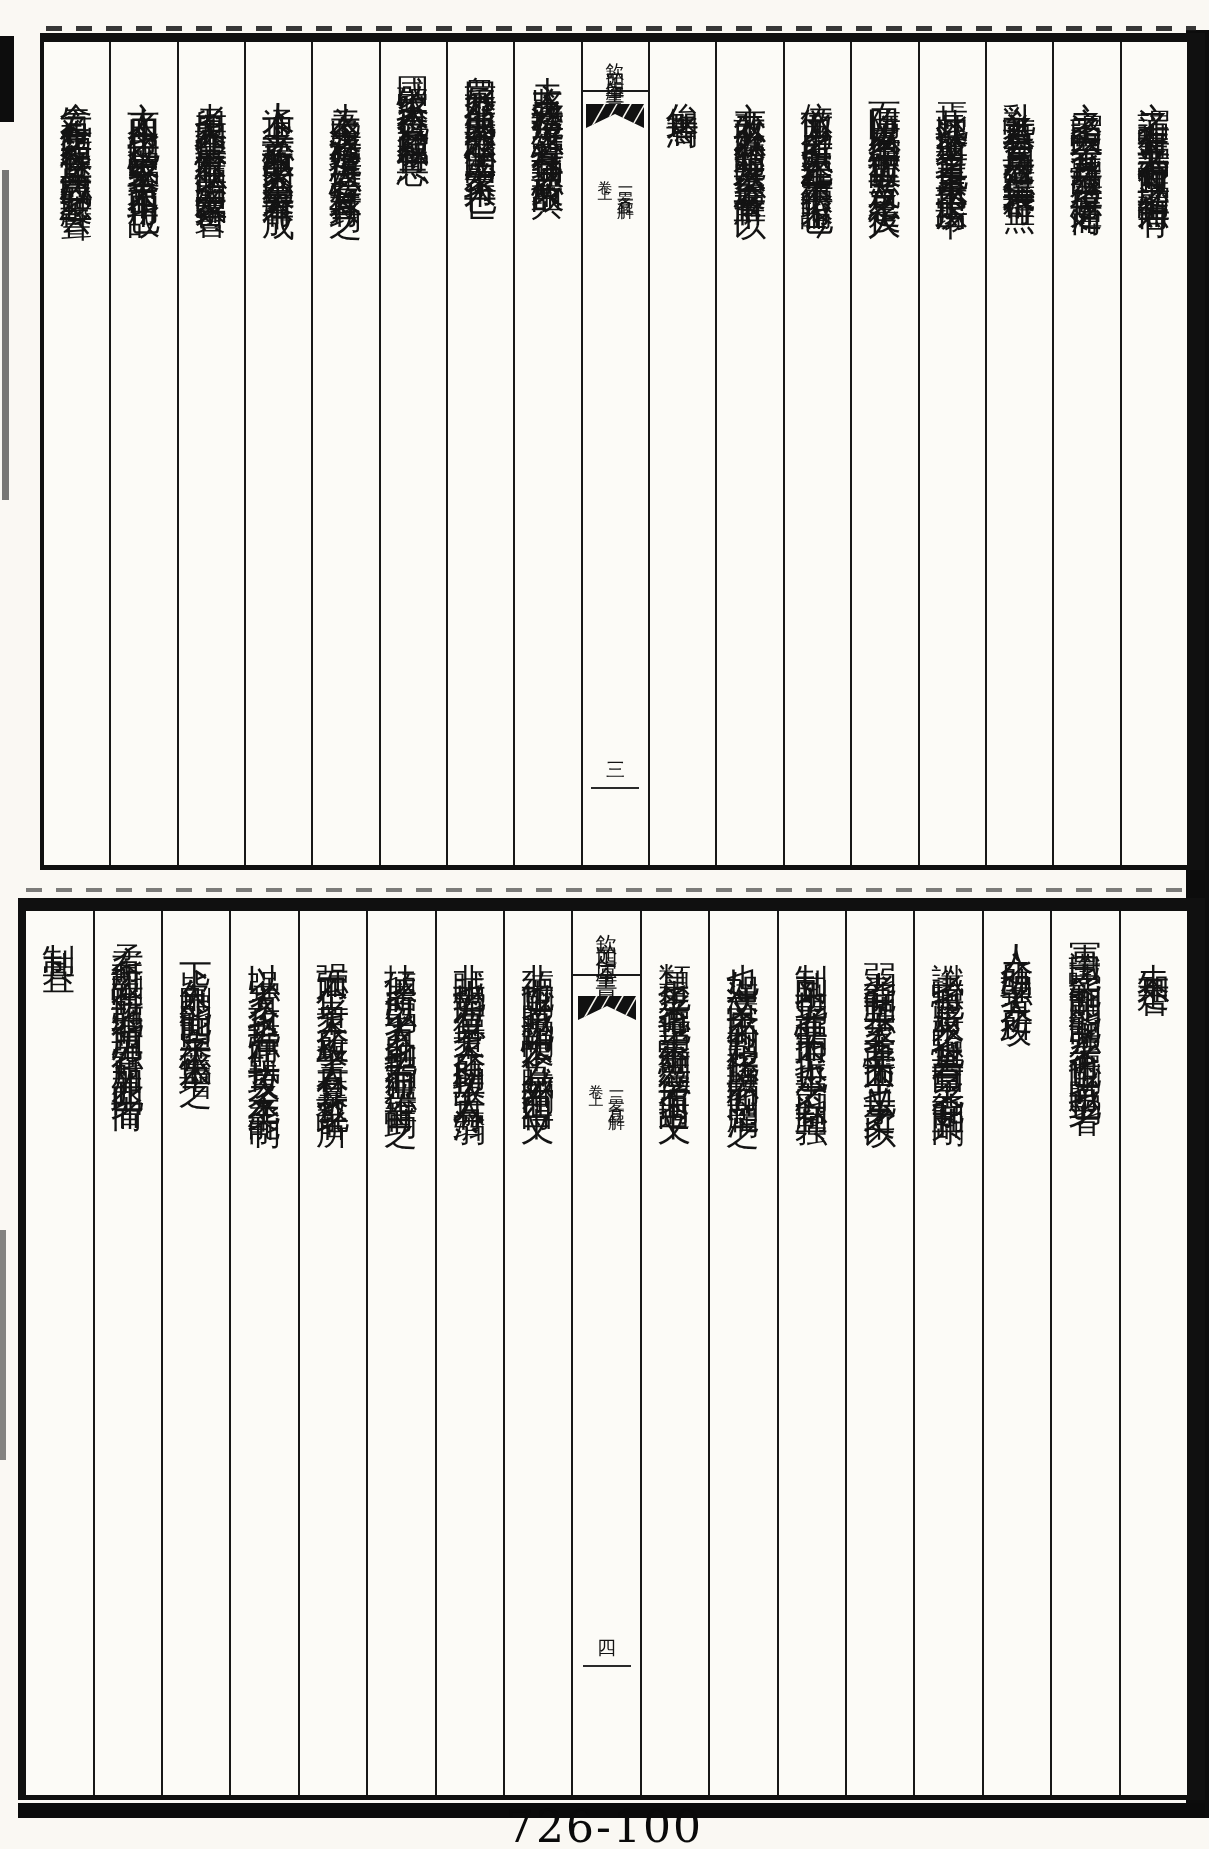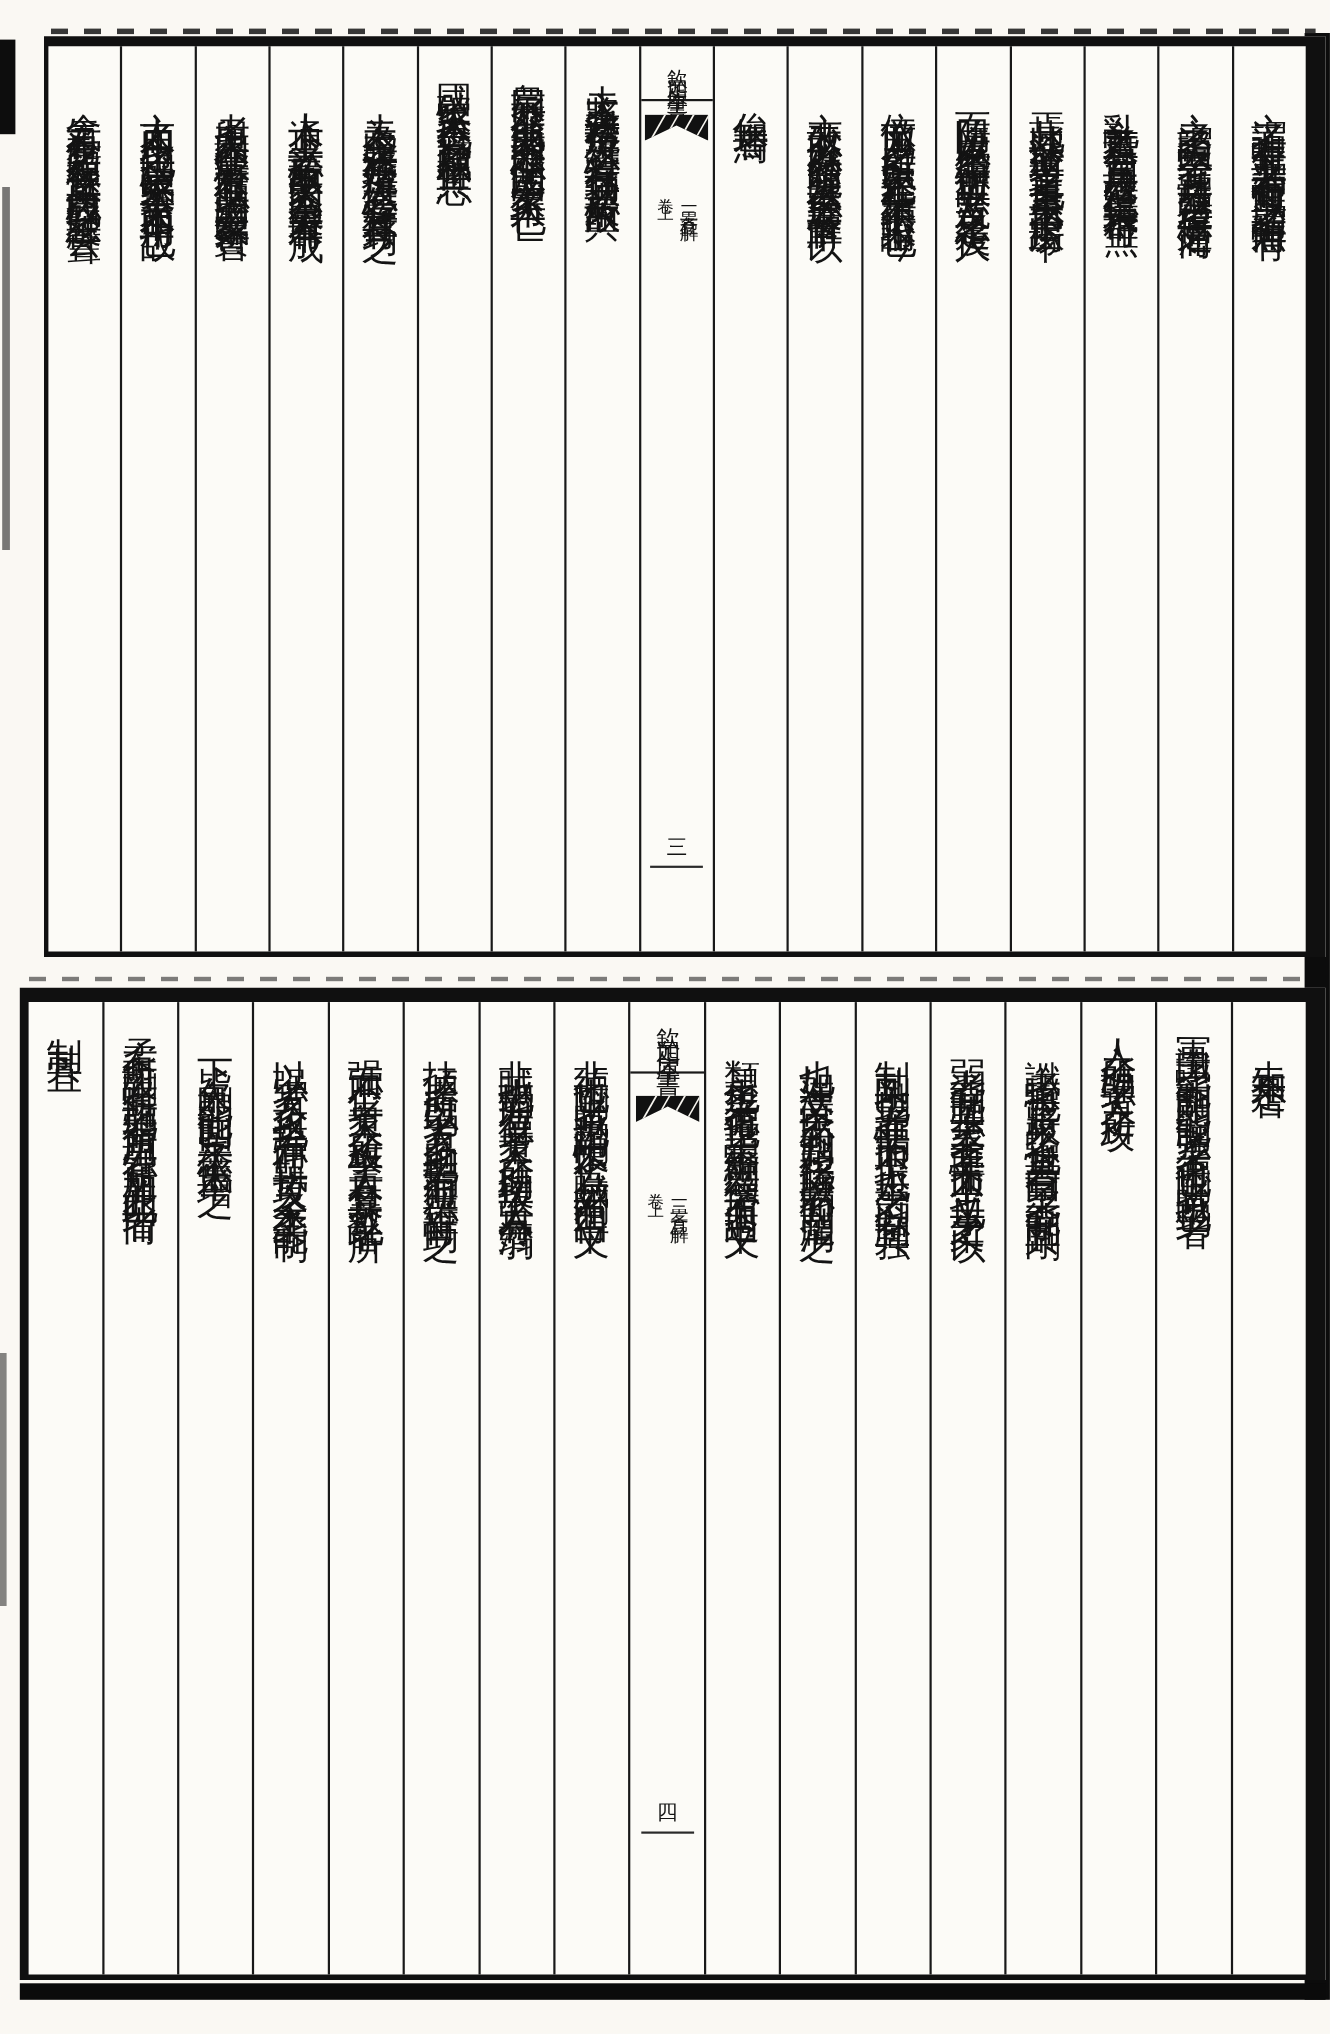--- a/index.html
+++ b/index.html
@@ -222,14 +222,15 @@
         <div class="vtext">下皆欠剛弱能制四字悉依舊本增之</div>
       </div>
     <div class="col">
         <div class="vtext">柔有所設剛有所施弱有所用强有所加兼此四者而</div>
       </div>
     <div class="col">
         <div class="vtext">制其宜</div>
       </div>
   </section>
 
+  <div class="plate-number">726-100</div>
 
 </div>
 
 </body></html>

